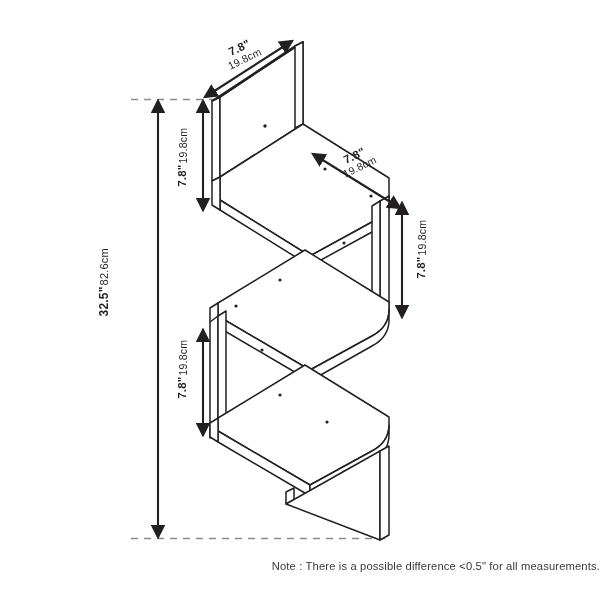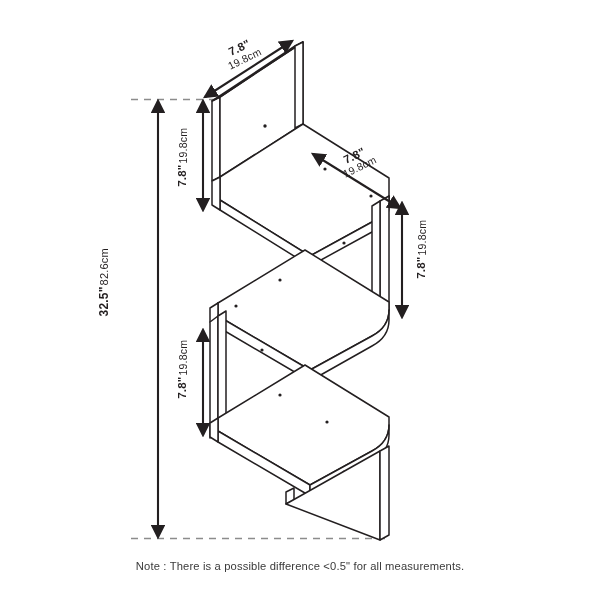--- a/index.html
+++ b/index.html
@@ -27,21 +27,21 @@
     top: 0;
     width: 600px;
     height: 600px;
     display: block;
   }
   .note-bar {
     position: absolute;
     left: 0;
     top: 560px;
     width: 600px;
-    text-align: center;
+    text-align: right;
     font-size: 11.2px;
     letter-spacing: 0.15px;
     color: #3a3a3a;
     font-family: "Liberation Sans", sans-serif;
   }
   
   .dim {
     position: absolute;
     font-family: "Liberation Sans", sans-serif;
     color: #231f20;

